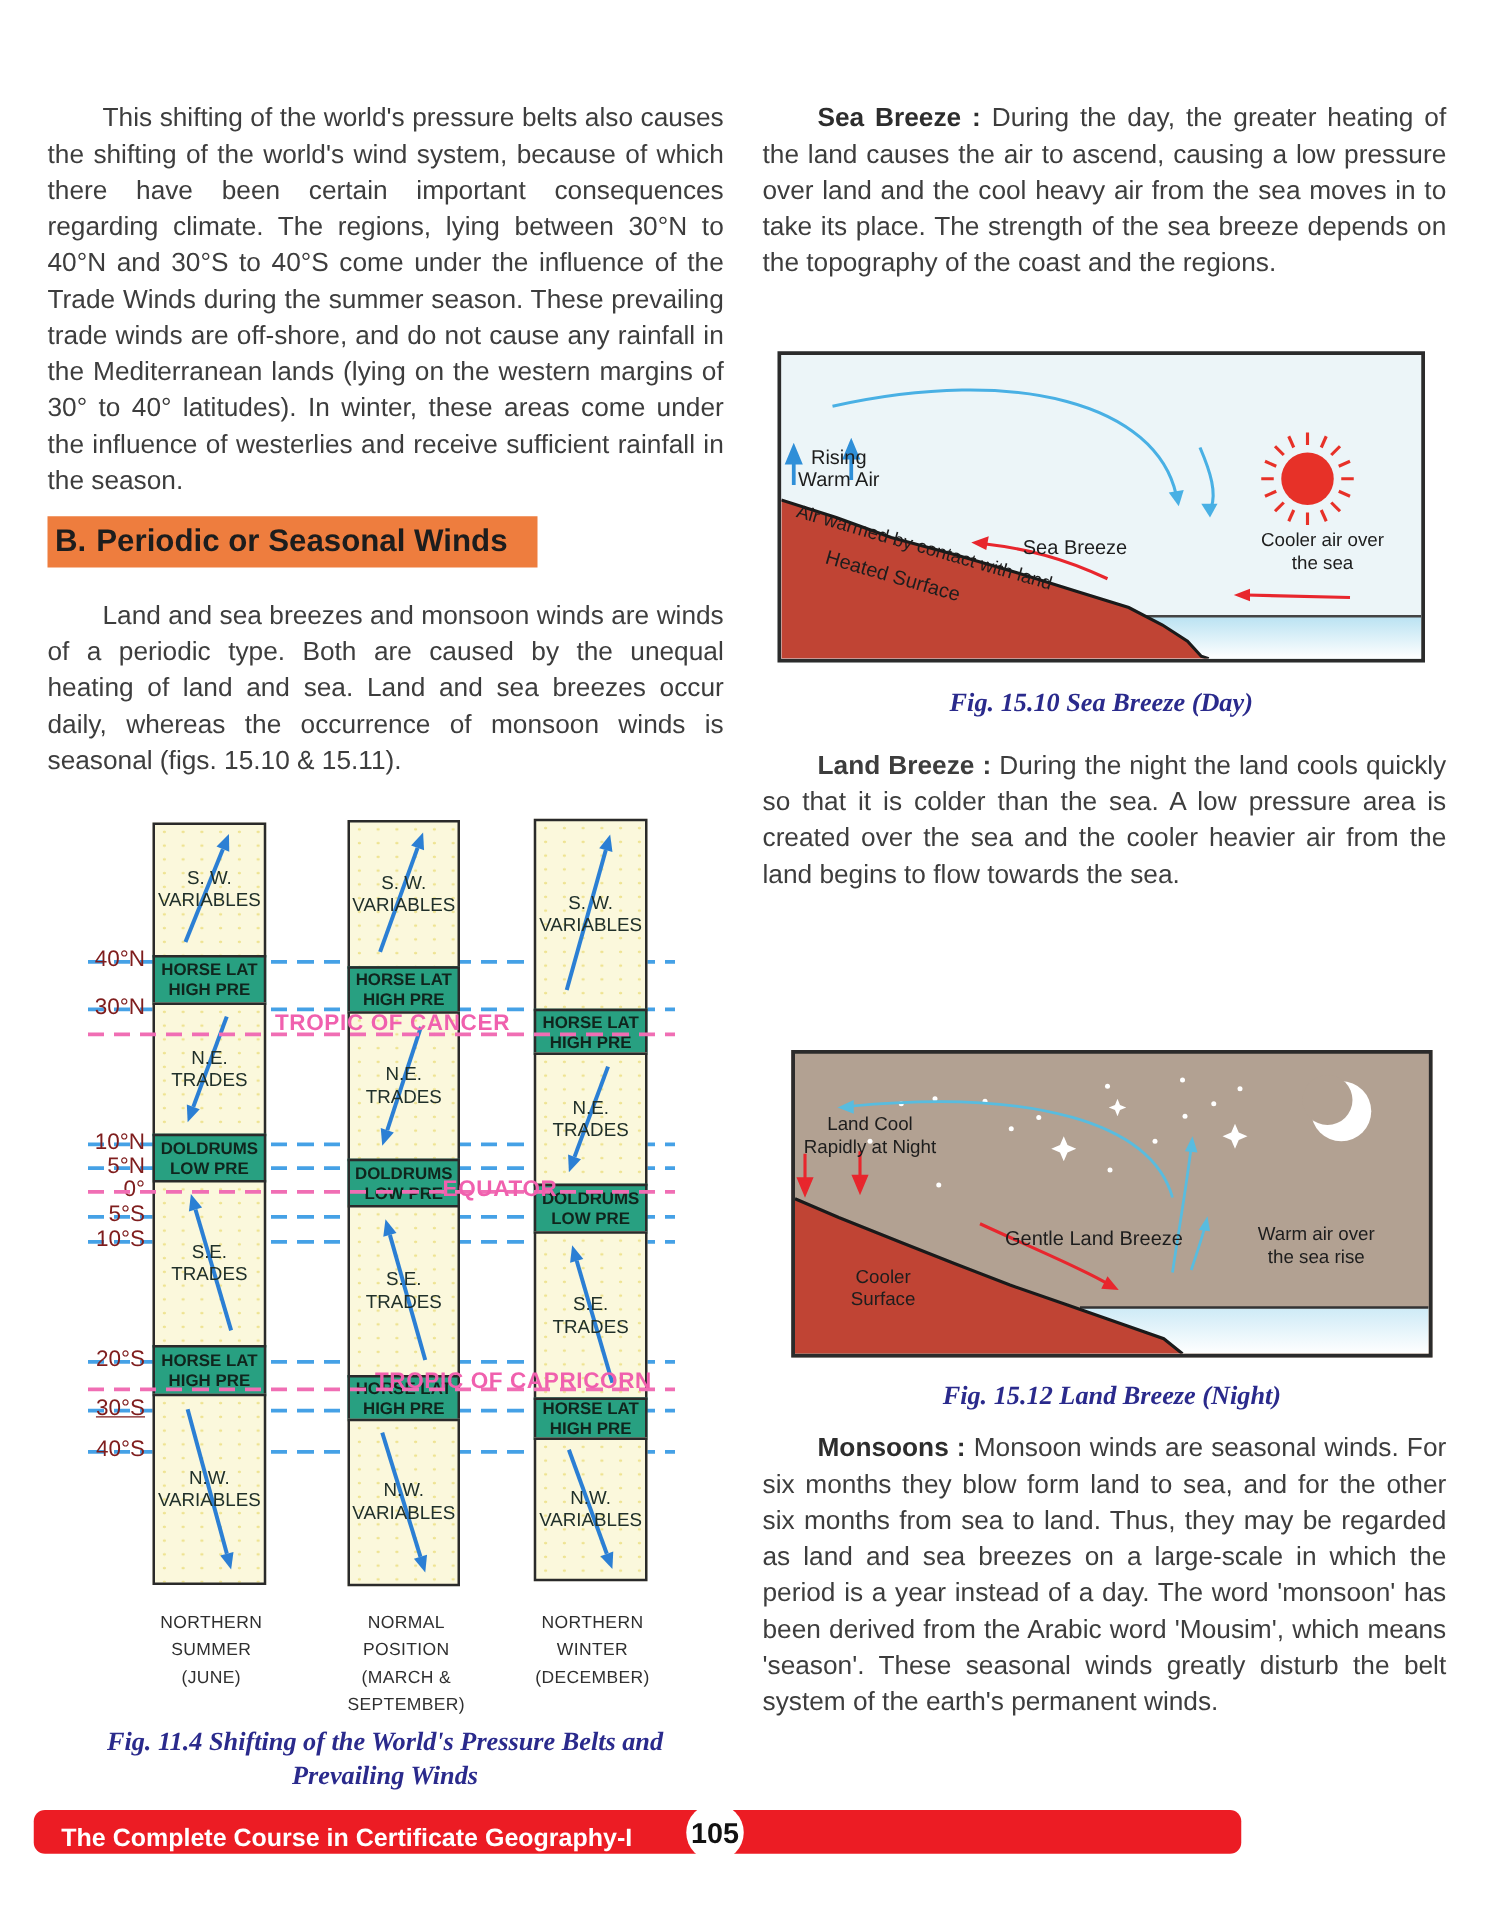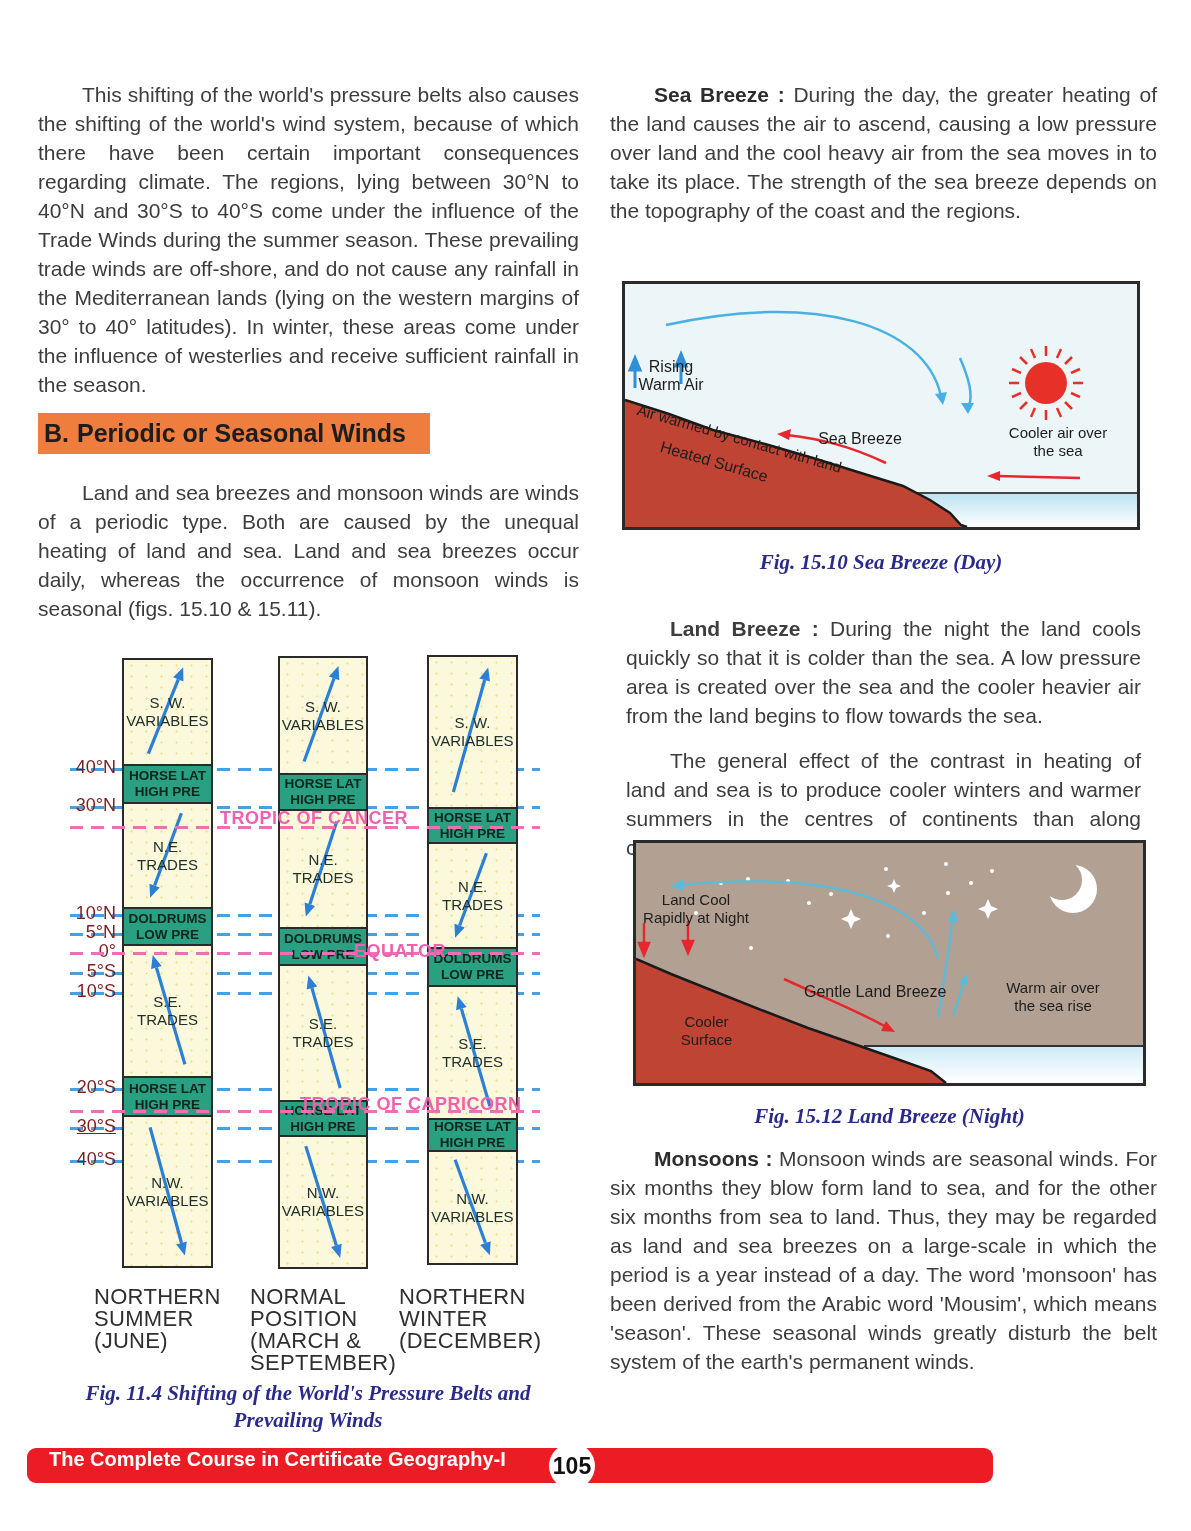--- a/index.html
+++ b/index.html
@@ -8,21 +8,21 @@
 
   
   .body-text{position:absolute;font-size:21px;line-height:29px;color:#3d3d3d;
              text-align:justify;text-indent:44px;margin:0;}
   .body-text b{color:#2d2d2d;}
   #para1{left:38px;top:80px;width:541px;}
   #para2{left:38px;top:478px;width:541px;}
   #para-sea{left:610px;top:80px;width:547px;}
   #land-block{position:absolute;left:610px;top:598px;width:547px;}
   #land-block p{font-size:21px;line-height:29px;color:#3d3d3d;text-align:justify;
-                text-indent:44px;margin:16px;}
+                text-indent:44px;margin:0;}
   #para-monsoon{left:610px;top:1144px;width:547px;}
 
   
   .heading-bar{position:absolute;left:38px;top:413px;width:392px;height:41px;
                background:#ee7d3e;display:flex;align-items:center;
                font-weight:bold;font-size:25px;color:#1d1d1d;}
   .heading-bar .letter{margin-left:6px;}
   .heading-bar .title{margin-left:8px;}
 
   
@@ -46,21 +46,21 @@
   .band{position:relative;border:2px solid #2a2a2a;box-sizing:border-box;}
   .band + .band{margin-top:-2px;}
   .band.plain{background-color:#fbf8dc;
       background-image:radial-gradient(circle,rgba(228,210,85,0.55) 0.9px,rgba(0,0,0,0) 1.3px);
       background-size:15px 11px;}
   .band.green{background:#28a081;}
   .band-label{position:absolute;inset:0;display:flex;align-items:center;justify-content:center;
               text-align:center;font-size:15px;line-height:18px;color:#20302a;z-index:2;}
   .band.green .band-label{font-weight:bold;font-size:13.5px;line-height:16px;color:#10251d;}
   .arrow-wrap{position:absolute;inset:0;z-index:1;}
-  .col-footer{position:absolute;width:150px;font-size:22px;
+  .col-footer{position:absolute;width:150px;text-align:center;font-size:14px;
               line-height:22px;color:#2f2f2f;letter-spacing:0.3px;}
 
   
   .figbox{position:absolute;border:3px solid #2b2b2b;box-sizing:border-box;overflow:hidden;}
   #fig1510{left:622px;top:281px;width:518px;height:249px;background:#ecf5f8;}
   #fig1512{left:633px;top:840px;width:513px;height:246px;background:#b2a192;}
   .figbox svg{position:absolute;left:0;top:0;}
   .flabel{position:absolute;font-size:15px;line-height:18px;color:#1d1d1d;z-index:3;}
   .lbl-rising{left:2px;top:44px;width:88px;text-align:center;font-size:16px;margin-top:30px;}
   .lbl-airwarmed{left:15px;top:117px;width:250px;transform:rotate(16deg);
@@ -69,21 +69,21 @@
               transform-origin:0 0;white-space:nowrap;font-size:16px;}
   .lbl-seabreeze{left:190px;top:146px;width:90px;text-align:center;font-size:16px;}
   .lbl-cooler{left:378px;top:140px;width:110px;text-align:center;}
   .lbl-landcool{left:4px;top:48px;width:112px;text-align:center;}
   .lbl-coolersurface{left:28px;top:170px;width:85px;text-align:center;}
   .lbl-gentle{left:168px;top:140px;width:150px;font-size:16px;white-space:nowrap;}
   .lbl-warmair{left:362px;top:136px;width:110px;text-align:center;}
 
   
   .footer-bar{position:absolute;left:27px;top:1448px;width:966px;height:35px;
-              background:#ec1c24;border-radius:9px;display:flex;align-items:flex-start;}
+              background:#ec1c24;border-radius:9px;display:flex;align-items:flex-end;}
   .footer-text{color:#ffffff;font-weight:bold;font-size:20px;padding-left:22px;}
   .page-circle{position:absolute;left:549px;top:1443px;width:46px;height:46px;border-radius:50%;
                background:#ffffff;display:flex;align-items:center;justify-content:center;
                font-weight:bold;font-size:23px;color:#111111;z-index:2;}
 </style>
 </head>
 <body>
 
 <div class="page">
 
@@ -317,21 +317,20 @@
     <div class="flabel lbl-heated">Heated Surface</div>
     <div class="flabel lbl-seabreeze">Sea Breeze</div>
     <div class="flabel lbl-cooler">Cooler air over the sea</div>
   </div>
   <div class="fig-caption" id="cap1510">Fig. 15.10 Sea Breeze (Day)</div>
 
   <div id="land-block">
     <p>
       <b>Land Breeze :</b><span> During the night the land cools quickly so that it is colder than the sea. A low pressure area is created over the sea and the cooler heavier air from the land begins to flow towards the sea.</span>
     </p>
-    <p>The general effect of the contrast in heating of land and sea is to produce cooler winters and warmer summers in the centres of continents than along coasts.</p>
   </div>
 
   <div class="figbox" id="fig1512">
     <svg width="507" height="240" viewBox="0 0 507 240">
       <defs>
         <linearGradient id="seaN" x1="0" y1="0" x2="0" y2="1">
           <stop offset="0" stop-color="#cdeaf6"></stop>
             <stop offset="1" stop-color="#ffffff"></stop>
         </linearGradient>
       </defs>

